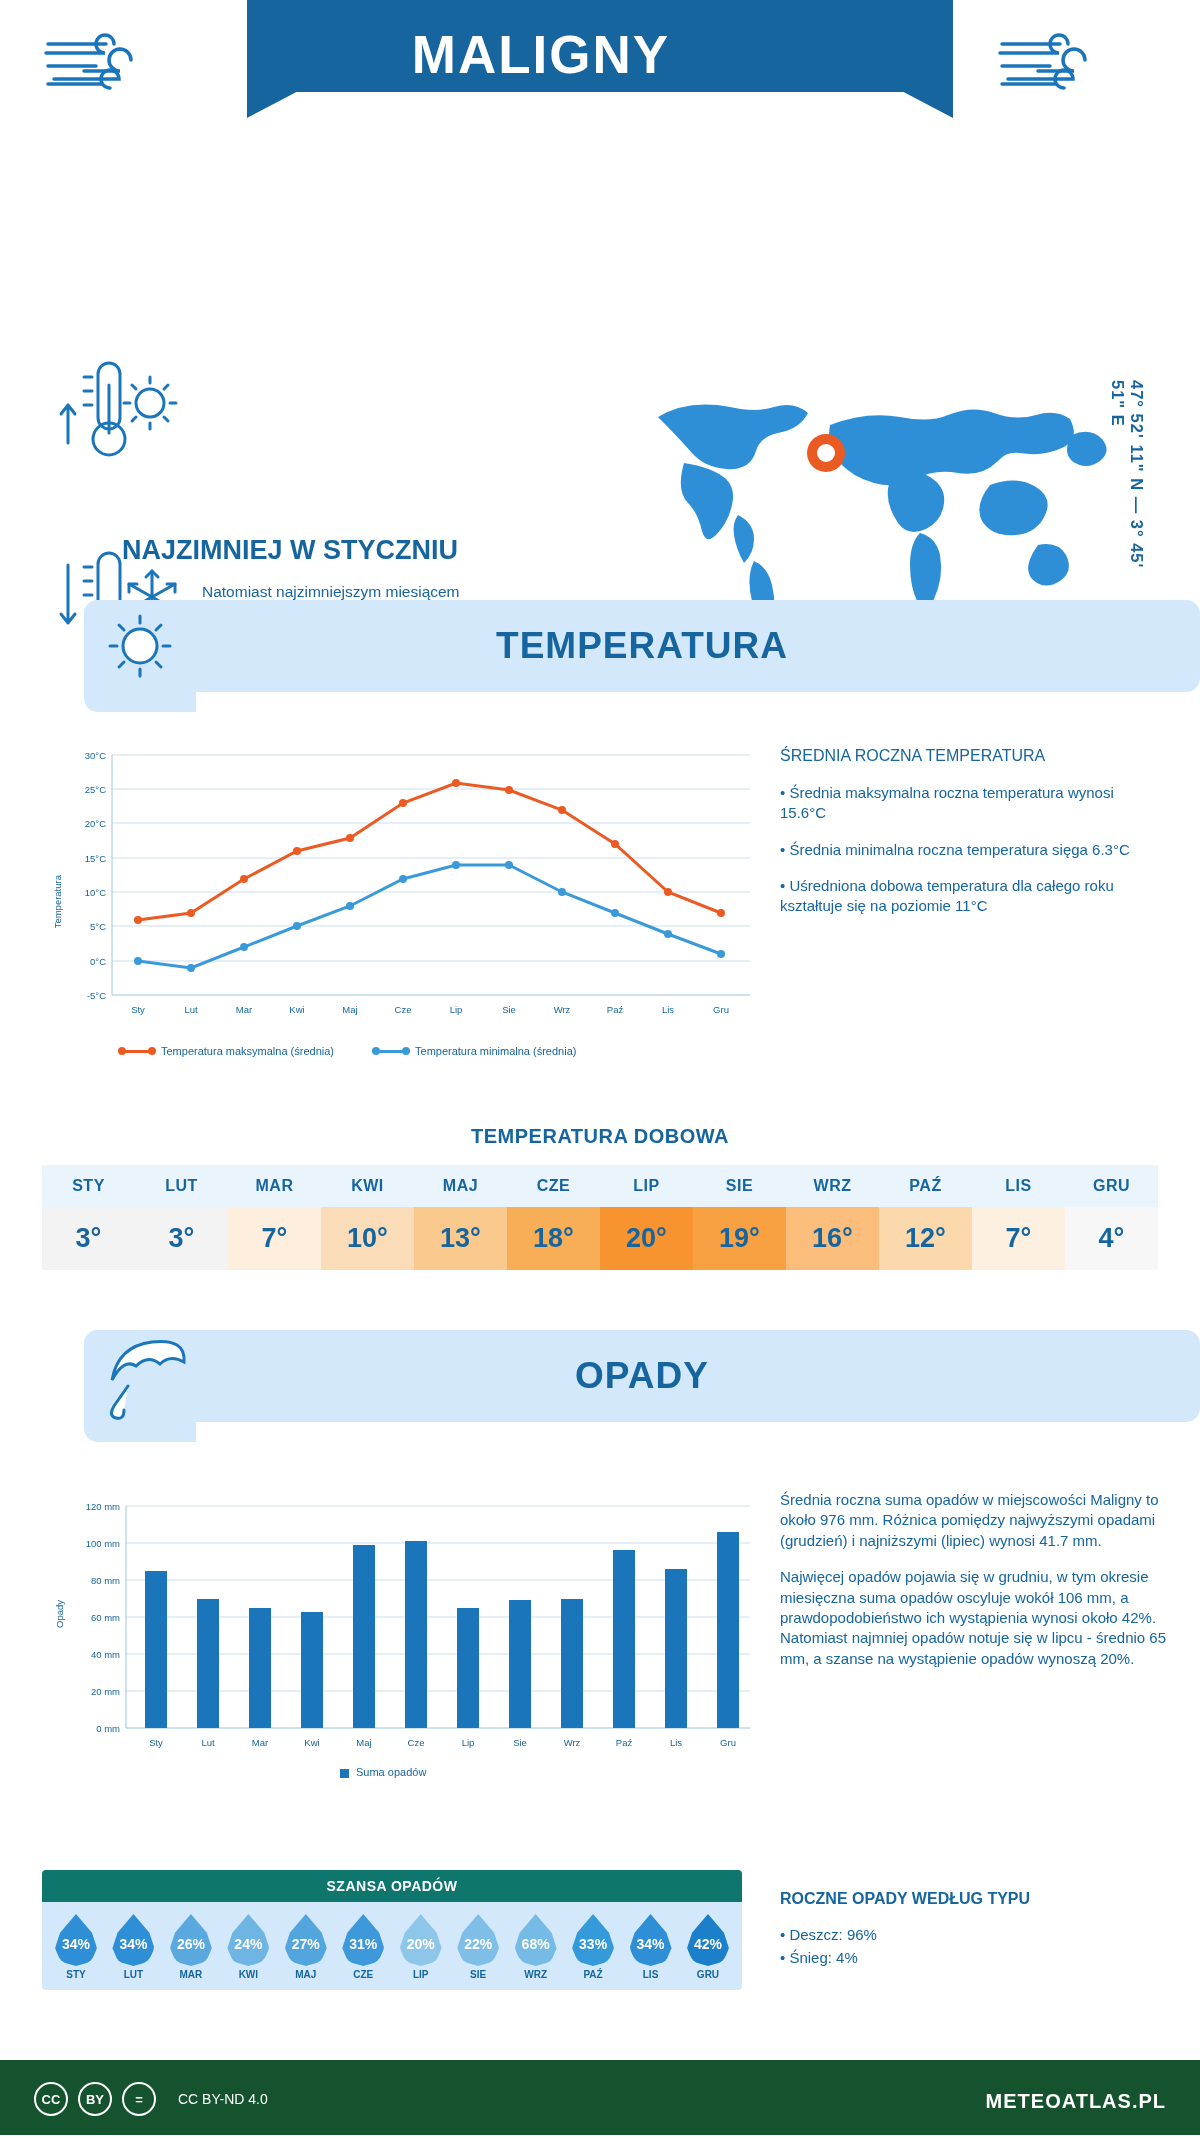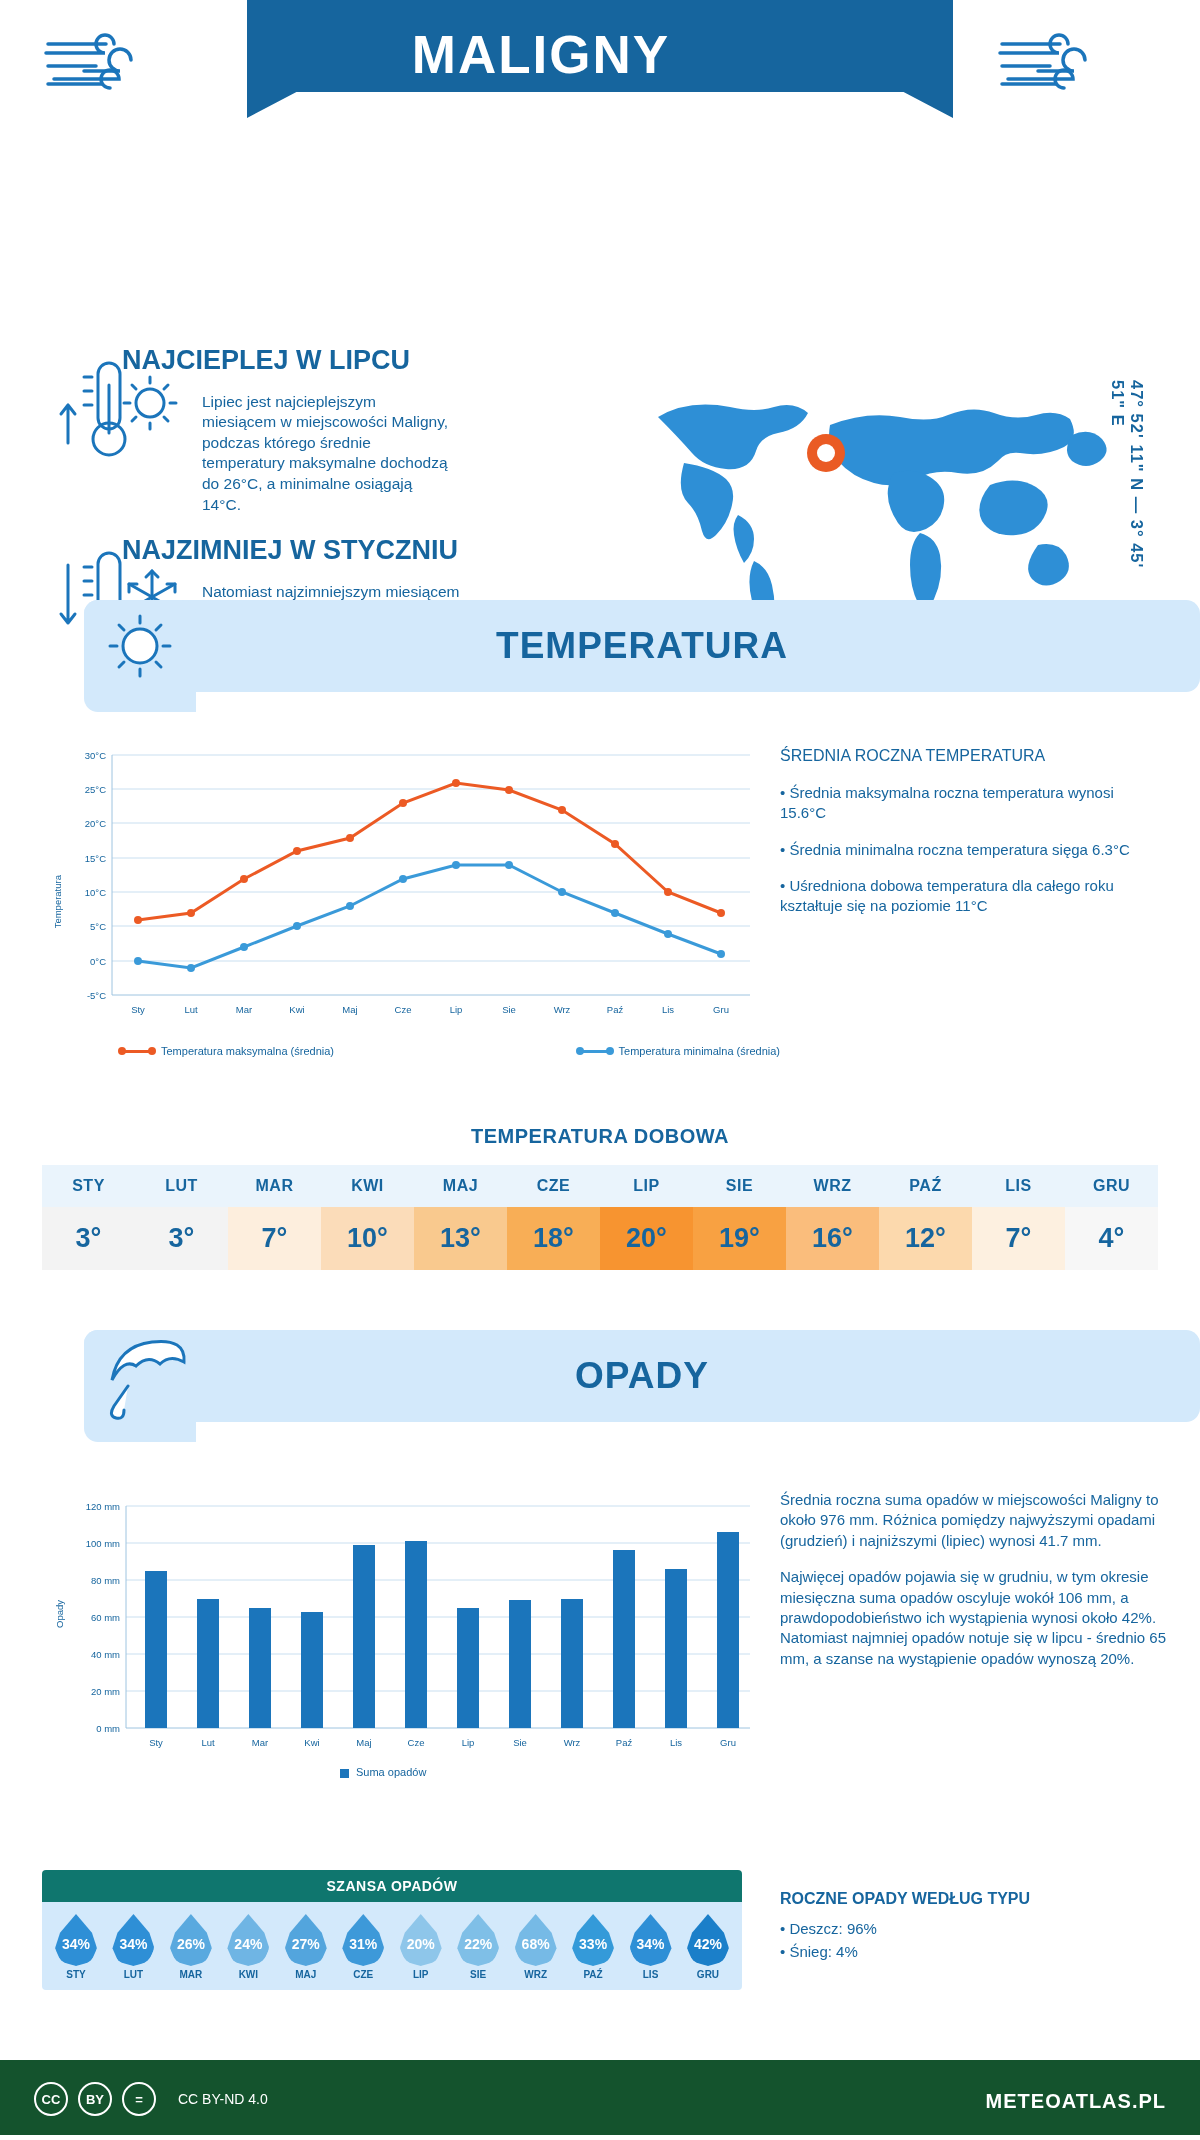--- a/index.html
+++ b/index.html
@@ -75,21 +75,21 @@
   
   .temp-area { position:absolute; left:0; top:735px; width:1200px; height:360px; }
   .chart-box { position:absolute; left:60px; top:10px; width:700px; height:330px; }
   .axis-label-y {
     position:absolute; left:-8px; top:130px;
     writing-mode:vertical-rl; transform:rotate(180deg);
     font-size:9.5px; color:#16659e;
   }
   .legend-row {
     position:absolute; left:60px; top:300px; width:660px;
-    display:flex; justify-content:space-between; gap:40px; font-size:11px; color:#16659e;
+    display:flex; justify-content:flex-start; gap:40px; font-size:11px; color:#16659e;
   }
   .legend-item { display:flex; align-items:center; gap:7px; }
   .legend-line { width:34px; height:3px; position:relative; }
   .legend-line::before, .legend-line::after {
     content:""; position:absolute; top:-2.5px; width:8px; height:8px;
     border-radius:50%; background:inherit;
   }
   .legend-line::before { left:-2px; }
   .legend-line::after { right:-2px; }
 
@@ -130,21 +130,21 @@
     background:#2e8fd6;
     border-radius:50% 50% 50% 50% / 62% 62% 38% 38%;
     clip-path: polygon(50% 0%, 88% 36%, 100% 66%, 86% 92%, 50% 100%, 14% 92%, 0 66%, 12% 36%);
     color:#fff; font-size:14px; font-weight:bold;
     display:flex; align-items:center; justify-content:center;
     padding-top:8px;
   }
   .drop .mlabel { font-size:10px; font-weight:bold; color:#16659e; margin-top:3px; }
 
   .annual-types { position:absolute; left:780px; top:1890px; width:390px; }
-  .annual-types h3 { margin:0 0 12px 0; font-size:16px; font-weight:bold; color:#16659e; }
+  .annual-types h3 { margin:0 0 18px 0; font-size:16px; font-weight:bold; color:#16659e; }
   .annual-types p { margin:0 0 6px 0; font-size:15px; color:#16659e; }
 
   
   .footer {
     position:absolute; left:0; top:2060px; width:1200px; height:75px;
     background:#14532d; color:#ffffff;
   }
   .footer-left { position:absolute; left:34px; top:22px; display:flex; align-items:center; gap:10px; }
   .cc-badge {
     width:34px; height:34px; border-radius:50%; border:2px solid #fff;
@@ -217,24 +217,20 @@
             <line x1="120" y1="48" x2="126" y2="48"></line>
             <line x1="82" y1="30" x2="86" y2="34"></line>
             <line x1="114" y1="62" x2="118" y2="66"></line>
             <line x1="82" y1="66" x2="86" y2="62"></line>
             <line x1="114" y1="34" x2="118" y2="30"></line>
           </g>
         </g>
       </svg>
     </span>
 
-    <div class="block warm">
-      <h2 class="block-title">NAJCIEPLEJ W LIPCU</h2>
-      <p class="block-text">Lipiec jest najcieplejszym miesiącem w miejscowości Maligny, podczas którego średnie temperatury maksymalne dochodzą do 26°C, a minimalne osiągają 14°C.</p>
-    </div>
 
     <span class="icon-cold">
       <svg width="140" height="110" viewBox="0 0 140 110">
         <g stroke="#1b75bb" stroke-width="3" fill="none" stroke-linecap="round">
           <rect x="48" y="8" width="22" height="66" rx="11"></rect>
           <circle cx="59" cy="84" r="16"></circle>
           <line x1="59" y1="62" x2="59" y2="78"></line>
           <line x1="34" y1="22" x2="42" y2="22"></line>
           <line x1="34" y1="36" x2="42" y2="36"></line>
           <line x1="34" y1="50" x2="42" y2="50"></line>

